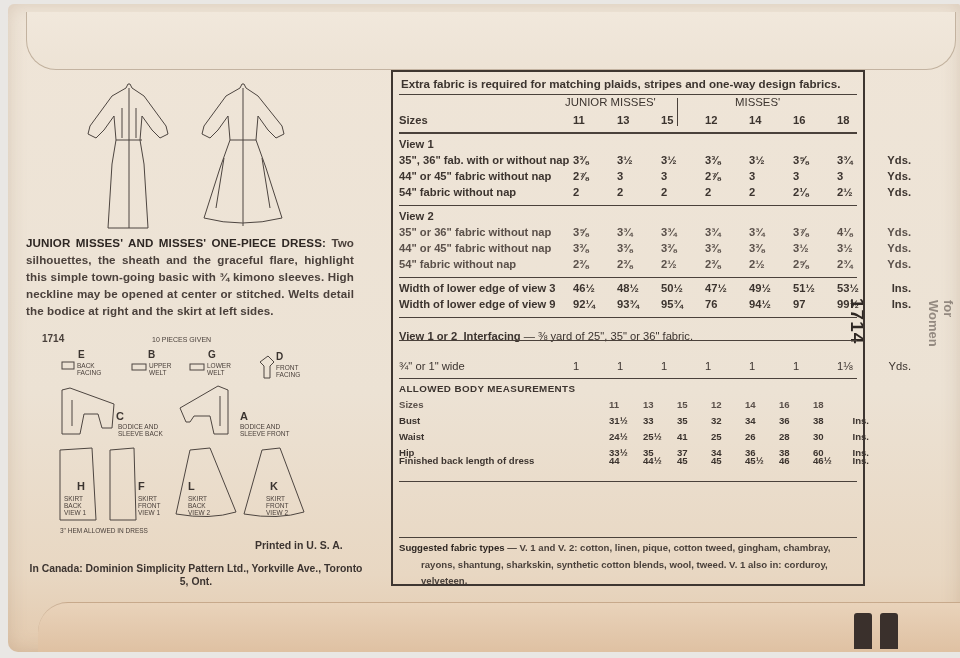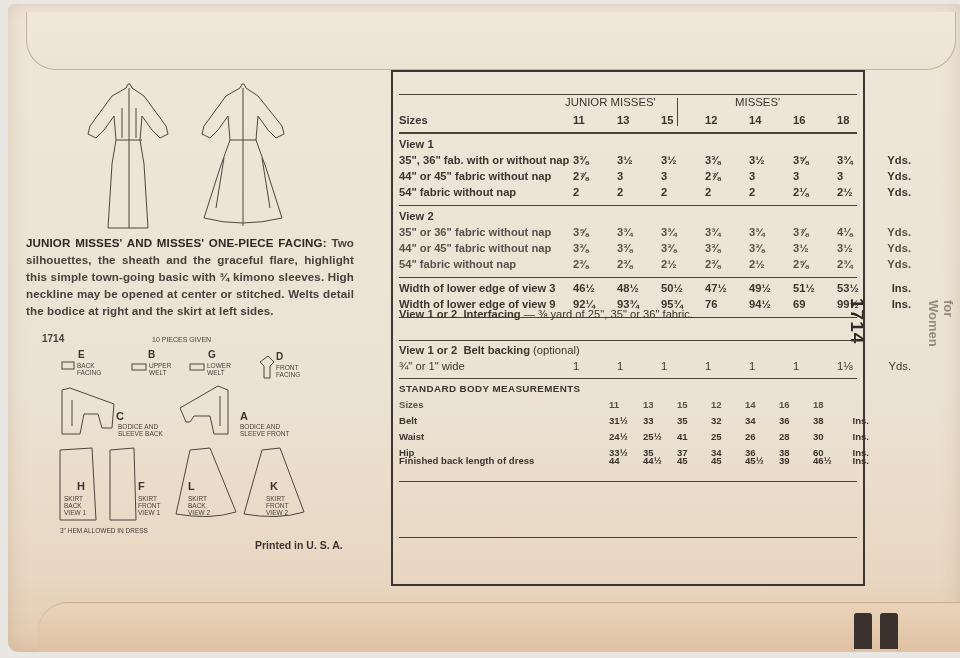--- a/index.html
+++ b/index.html
@@ -103,21 +103,21 @@
   <g class="line-art">
     <path d="M160 6 L158 10 L144 18 L122 48 L120 56 L128 60 L136 52 L146 38 L148 62 L138 90 L122 140 Q160 150 200 140 L184 90 L174 62 L176 38 L186 52 L194 60 L202 56 L200 48 L176 18 L164 10 L162 6 Z"></path>
     <line x1="161" y1="10" x2="161" y2="148"></line>
     <line x1="148" y1="62" x2="174" y2="62"></line>
     <line x1="142" y1="80" x2="134" y2="130"></line>
       <line x1="180" y1="80" x2="188" y2="130"></line>
   </g>
 </svg>
 
 <div class="description">
-  <span class="lead">JUNIOR MISSES' AND MISSES' ONE-PIECE FACING:</span>
+  <span class="lead">JUNIOR MISSES' AND MISSES' ONE-PIECE DRESS:</span>
   <span>Two silhouettes, the sheath and the graceful flare, highlight this simple town-going basic with ¾ kimono sleeves. High neckline may be opened at center or stitched. Welts detail the bodice at right and the skirt at left sides.</span>
 </div>
 
 <svg class="pieces" viewBox="0 0 280 208" font-family="Liberation Sans, sans-serif">
   <text x="2" y="12" font-size="10" font-weight="bold" fill="#4a403b">1714</text>
   <text x="112" y="12" font-size="7" fill="#4a403b">10 PIECES GIVEN</text>
 
   <g>
     <text x="38" y="28" font-size="10" font-weight="bold" fill="#3b3430">E</text>
     <rect x="22" y="32" width="12" height="7" class="line-art"></rect>
@@ -184,26 +184,28 @@
     <text x="230" y="160" font-size="11" font-weight="bold" fill="#3b3430">K</text>
     <text x="226" y="171" font-size="6.5" fill="#4a403b">SKIRT</text>
     <text x="226" y="178" font-size="6.5" fill="#4a403b">FRONT</text>
     <text x="226" y="185" font-size="6.5" fill="#4a403b">VIEW 2</text>
   </g>
   <text x="20" y="203" font-size="6.5" fill="#4a403b">3" HEM ALLOWED IN DRESS</text>
 </svg>
 
 <div class="printed">Printed in U. S. A.</div>
 <div class="copyright">
+  <div>In Canada: Dominion Simplicity Pattern Ltd., Yorkville Ave., Toronto 5, Ont.</div>
 </div>
 
 <div class="side-num">1714</div>
 <div class="side-text">for Women</div>
 
 <div class="box">
+  <div class="extra-note">Extra fabric is required for matching plaids, stripes and one-way design fabrics.</div>
   <div class="hr" style="top:22px"></div>
 
   <div class="grp-junior">JUNIOR MISSES'</div>
   <div class="grp-divider"></div>
   <div class="grp-misses">MISSES'</div>
 
   <div class="row bold" style="top:42px">
     <span class="lbl">Sizes</span>
     <span class="cell" style="margin-left:24px">11</span>
     <span class="cell">13</span>
@@ -302,62 +304,59 @@
     <span class="cell">53½</span>
     <span class="unit">Ins.</span>
   </div>
   <div class="row bold" style="top:226px">
     <span class="lbl" style="width:174px">Width of lower edge of view 9</span>
     <span class="cell">92¼</span>
     <span class="cell">93¾</span>
     <span class="cell">95¾</span>
     <span class="cell">76</span>
     <span class="cell">94½</span>
-    <span class="cell">69</span>
+    <span class="cell">97</span>
     <span class="cell">99½</span>
     <span class="unit">Ins.</span>
   </div>
   <div class="hr" style="top:245px"></div>
 
-  <div class="row" style="top:236px">
+  <div class="row" style="top:258px">
     <span class="bold" style="white-space:pre">View 1 or 2  Interfacing</span>&nbsp;<span>— ⅜ yard of 25", 35" or 36" fabric.</span>
   </div>
   <div class="hr" style="top:268px"></div>
 
-  <div class="row" style="top:272px">
-    <span class="bold" style="white-space:pre">View 1 or 2  Belt backing</span>&nbsp;<span>(optional)</span>
-  </div>
   <div class="row" style="top:288px">
     <span class="lbl" style="width:174px">¾" or 1" wide</span>
     <span class="cell">1</span>
     <span class="cell">1</span>
     <span class="cell">1</span>
     <span class="cell">1</span>
     <span class="cell">1</span>
     <span class="cell">1</span>
     <span class="cell">1⅛</span>
     <span class="unit">Yds.</span>
   </div>
   <div class="hr" style="top:306px"></div>
 
   <div class="row smallcaps" style="top:311px">
-      <span>STANDARD BODY MEASUREMENTS</span>
+      <span>ALLOWED BODY MEASUREMENTS</span>
     </div>
   <div class="row measure grey" style="top:327px">
     <span class="lbl" style="width:210px">Sizes</span>
     <span class="cell" style="width:34px">11</span>
     <span class="cell" style="width:34px">13</span>
     <span class="cell" style="width:34px">15</span>
     <span class="cell" style="width:34px">12</span>
     <span class="cell" style="width:34px">14</span>
     <span class="cell" style="width:34px">16</span>
     <span class="cell" style="width:34px">18</span>
   </div>
   <div class="row measure" style="top:343px">
-    <span class="lbl" style="width:210px">Belt</span>
+    <span class="lbl" style="width:210px">Bust</span>
     <span class="cell" style="width:34px">31½</span>
     <span class="cell" style="width:34px">33</span>
     <span class="cell" style="width:34px">35</span>
     <span class="cell" style="width:34px">32</span>
     <span class="cell" style="width:34px">34</span>
     <span class="cell" style="width:34px">36</span>
     <span class="cell" style="width:34px">38</span>
     <span class="unit" style="width:22px">Ins.</span>
   </div>
   <div class="row measure" style="top:359px">
@@ -382,21 +381,24 @@
     <span class="cell" style="width:34px">60</span>
     <span class="unit" style="width:22px">Ins.</span>
   </div>
   <div class="row measure" style="top:383px">
     <span class="lbl" style="width:210px">Finished back length of dress</span>
     <span class="cell" style="width:34px">44</span>
     <span class="cell" style="width:34px">44½</span>
     <span class="cell" style="width:34px">45</span>
     <span class="cell" style="width:34px">45</span>
     <span class="cell" style="width:34px">45½</span>
-    <span class="cell" style="width:34px">39</span>
+    <span class="cell" style="width:34px">46</span>
     <span class="cell" style="width:34px">46½</span>
     <span class="unit" style="width:22px">Ins.</span>
   </div>
   <div class="hr" style="top:409px"></div>
 
   <div class="hr" style="top:465px"></div>
 
+  <div class="notes" style="top:468px">
+    <b>Suggested fabric types</b> <span>— V. 1 and V. 2: cotton, linen, pique, cotton tweed, gingham, chambray, rayons, shantung, sharkskin, synthetic cotton blends, wool, tweed. V. 1 also in: corduroy, velveteen.</span>
+  </div>
 </div>
 
 </body></html>

